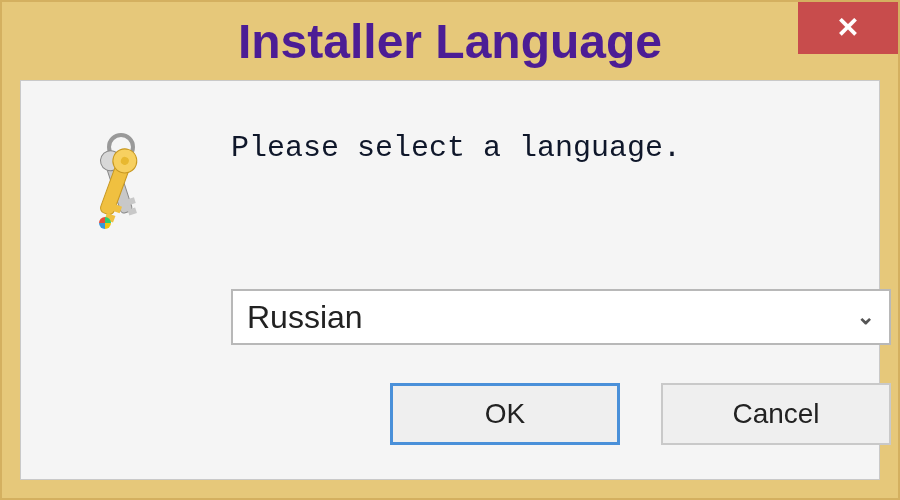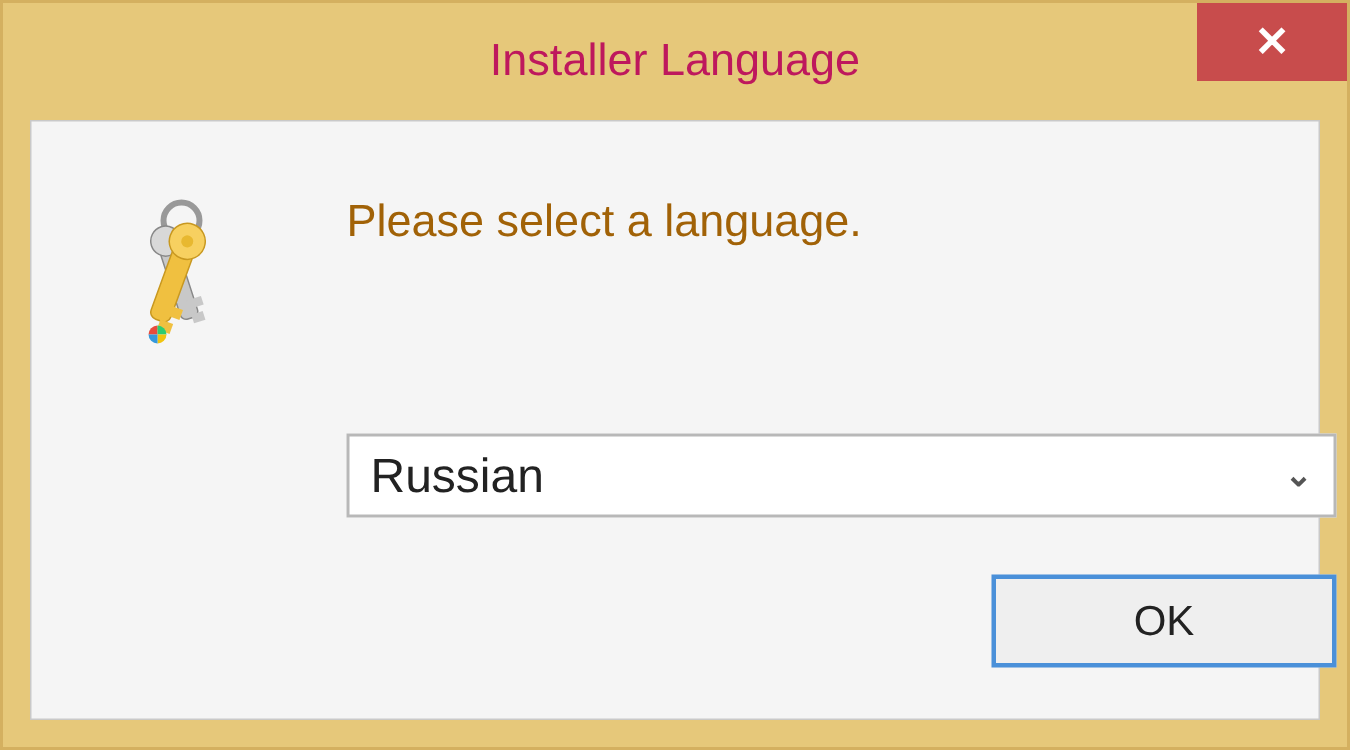--- a/index.html
+++ b/index.html
@@ -20,23 +20,23 @@
     }
     .titlebar {
       height: 78px;
       background: #e6c87a;
       display: flex;
       align-items: center;
       justify-content: center;
       position: relative;
     }
     .title-text {
-      font-size: 30px;
-      font-weight: 400;
-      color: #be185d;
+      font-size: 48px;
+      font-weight: 700;
+      color: #4c1d95;
     }
     .close-btn {
       position: absolute;
       top: 0;
       right: 0;
       width: 100px;
       height: 52px;
       background: #c84c4c;
       display: flex;
       align-items: center;
@@ -65,22 +65,23 @@
     }
     .icon-wrap {
       width: 120px;
       display: flex;
       align-items: flex-start;
       justify-content: center;
       padding-top: 8px;
     }
     .prompt {
       font-size: 30px;
-      color: #a16207;
+      color: #0f172a;
       padding-top: 10px;
+      font-family: Liberation Mono, monospace;
     }
     .select-row {
       margin-left: 170px;
       margin-bottom: 38px;
     }
     .select-box {
       width: 660px;
       height: 56px;
       background: #fff;
       border: 2px solid #b8b8b8;
@@ -170,15 +171,18 @@
       <div class="select-box">
         <span class="select-value">Russian</span>
         <span class="chevron">⌄</span>
       </div>
     </div>
 
     <div class="buttons-row">
       <div class="btn primary">
         <span>OK</span>
       </div>
+      <div class="btn">
+        <span>Cancel</span>
+      </div>
     </div>
   </div>
 </div>
 
 </body></html>

